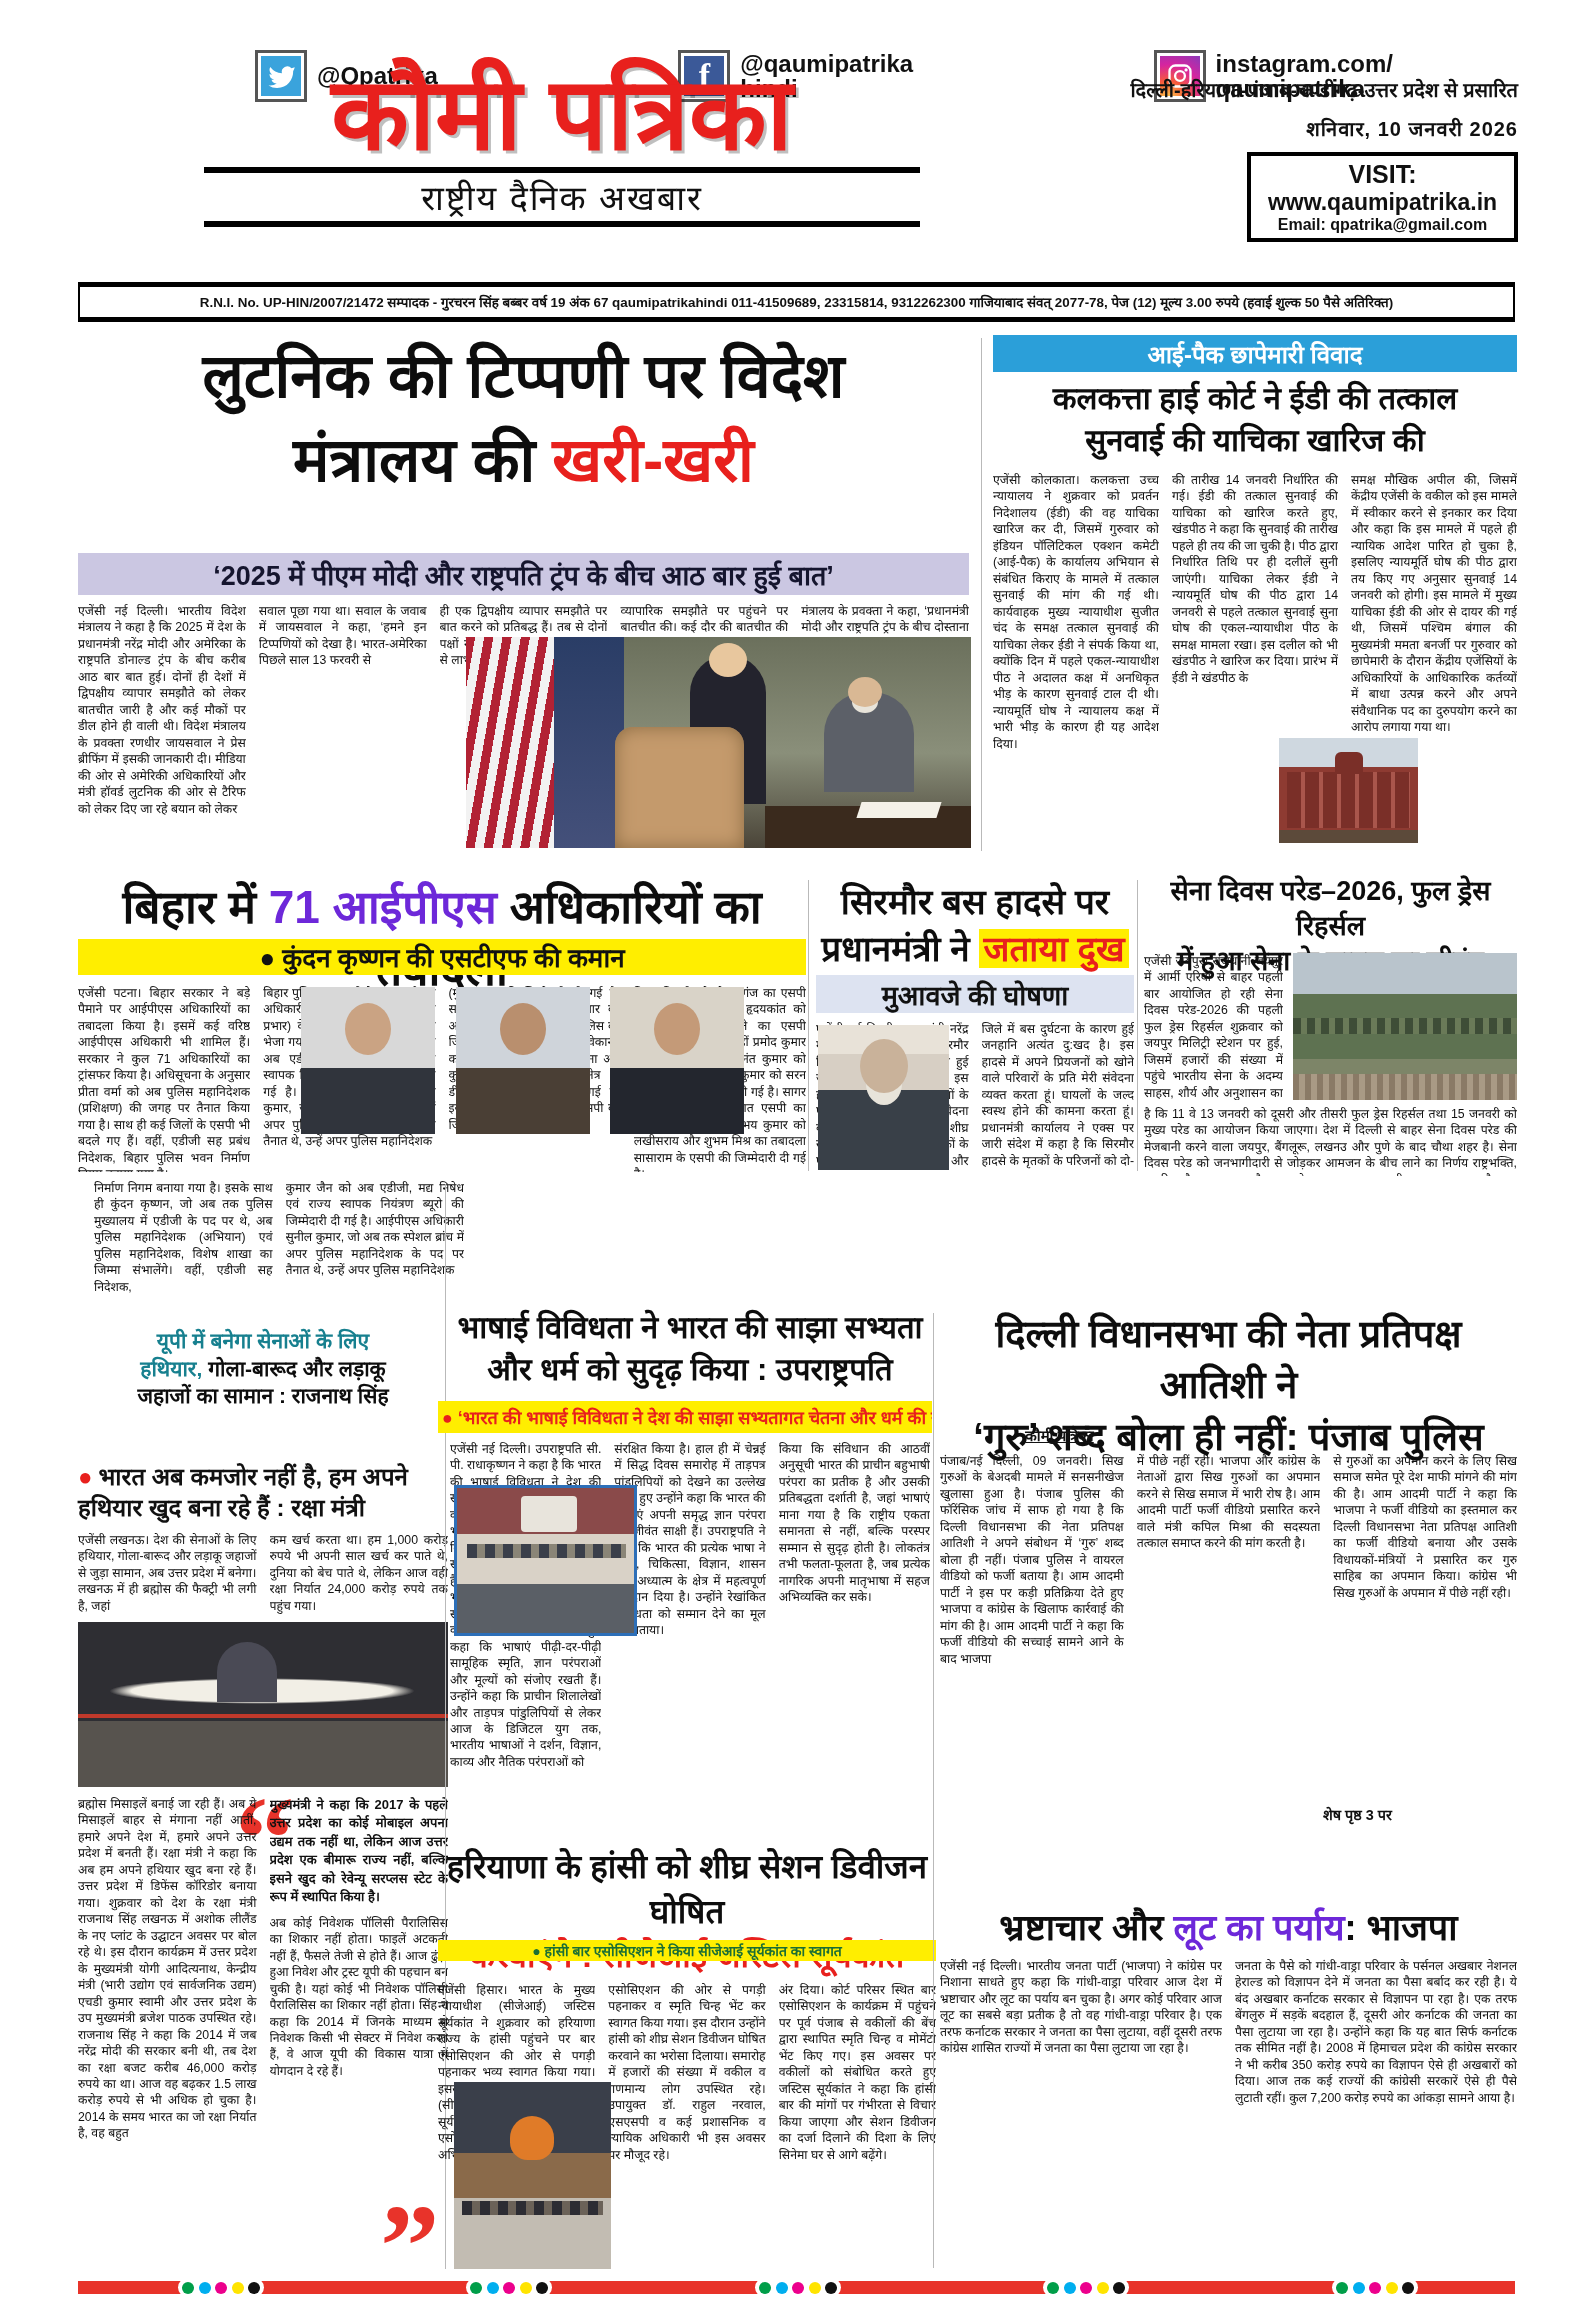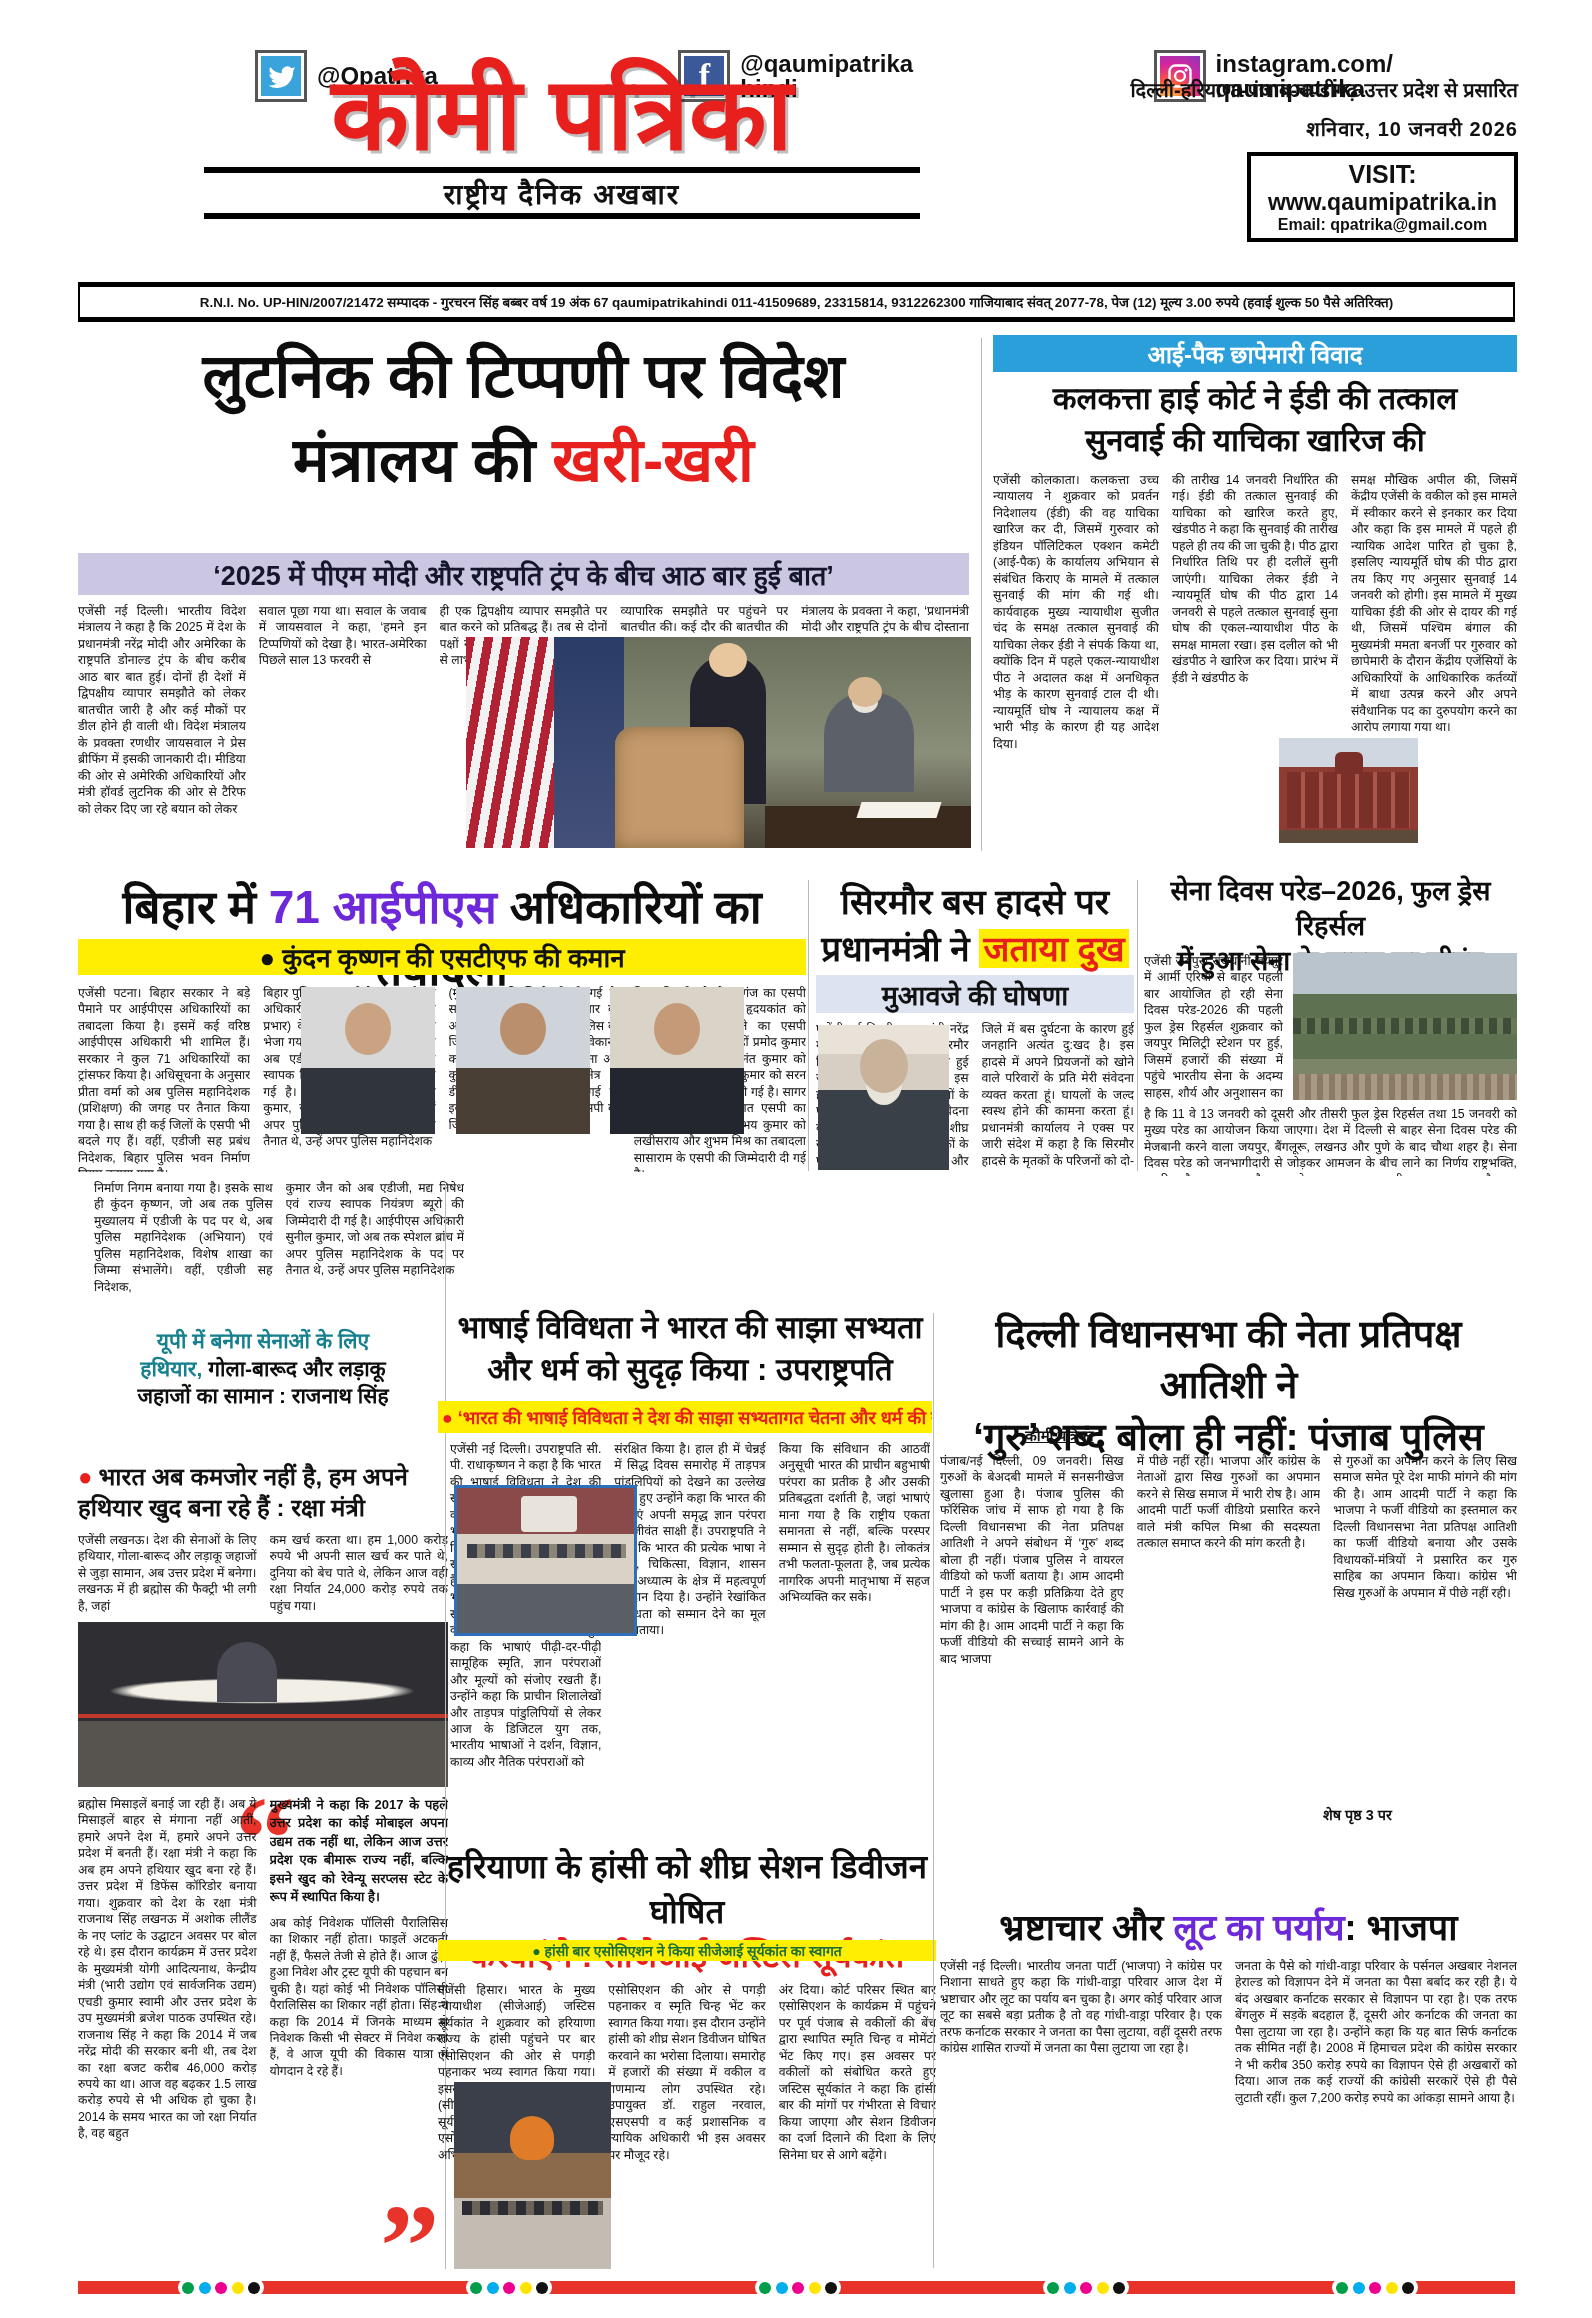--- a/index.html
+++ b/index.html
@@ -12,21 +12,21 @@
   .icon-frame { width:52px; height:52px; border:3px solid #555; background:#fff; padding:3px; }
   .icon-frame .inner { width:100%; height:100%; display:flex; align-items:center; justify-content:center; }
   .tw-bg { background:#3aa3dc; } .fb-bg { background:#3b5998; font-family:"Liberation Serif",serif; color:#fff; font-size:34px; font-weight:bold; }
   .ig-bg { background:radial-gradient(circle at 20% 110%, #fdd54f 0%, #f75a3c 35%, #d6249f 65%, #8a3ab9 100%); }
   .handle2 { line-height:1.05; }
   
   .mast-title { position:absolute; top:64px; left:149px; width:826px; text-align:center;
                 font-size:101px; line-height:1.0; font-weight:800; color:#e8201d;
                 text-shadow:3px 3px 0 rgba(0,0,0,0.25); white-space:nowrap; }
   .tagline-wrap { position:absolute; top:167px; left:204px; width:716px; border-top:6px solid #000; border-bottom:6px solid #000; text-align:center; padding:1px 0; }
-  .tagline { font-size:28px; font-weight:700; letter-spacing:2px; }
+  .tagline { font-size:34px; font-weight:400; letter-spacing:2px; }
   .mast-right { position:absolute; top:76px; left:1065px; width:453px; text-align:right; }
   .dist { font-weight:bold; font-size:20px; }
   .pubdate { font-weight:bold; font-size:20px; margin-top:12px; letter-spacing:1px; }
   .visitbox { margin-top:10px; margin-left:auto; width:271px; border:4px solid #000; text-align:center; padding:4px 6px; }
   .visitbox .v1 { font-size:25px; font-weight:800; }
   .visitbox .v2 { font-size:23px; font-weight:800; }
   .visitbox .v3 { font-size:16px; font-weight:800; }
   
   .rni { position:absolute; top:282px; left:78px; width:1437px; height:40px;
          border-top:5px solid #000; border-bottom:5px solid #000; border-left:2px solid #000; border-right:2px solid #000;

